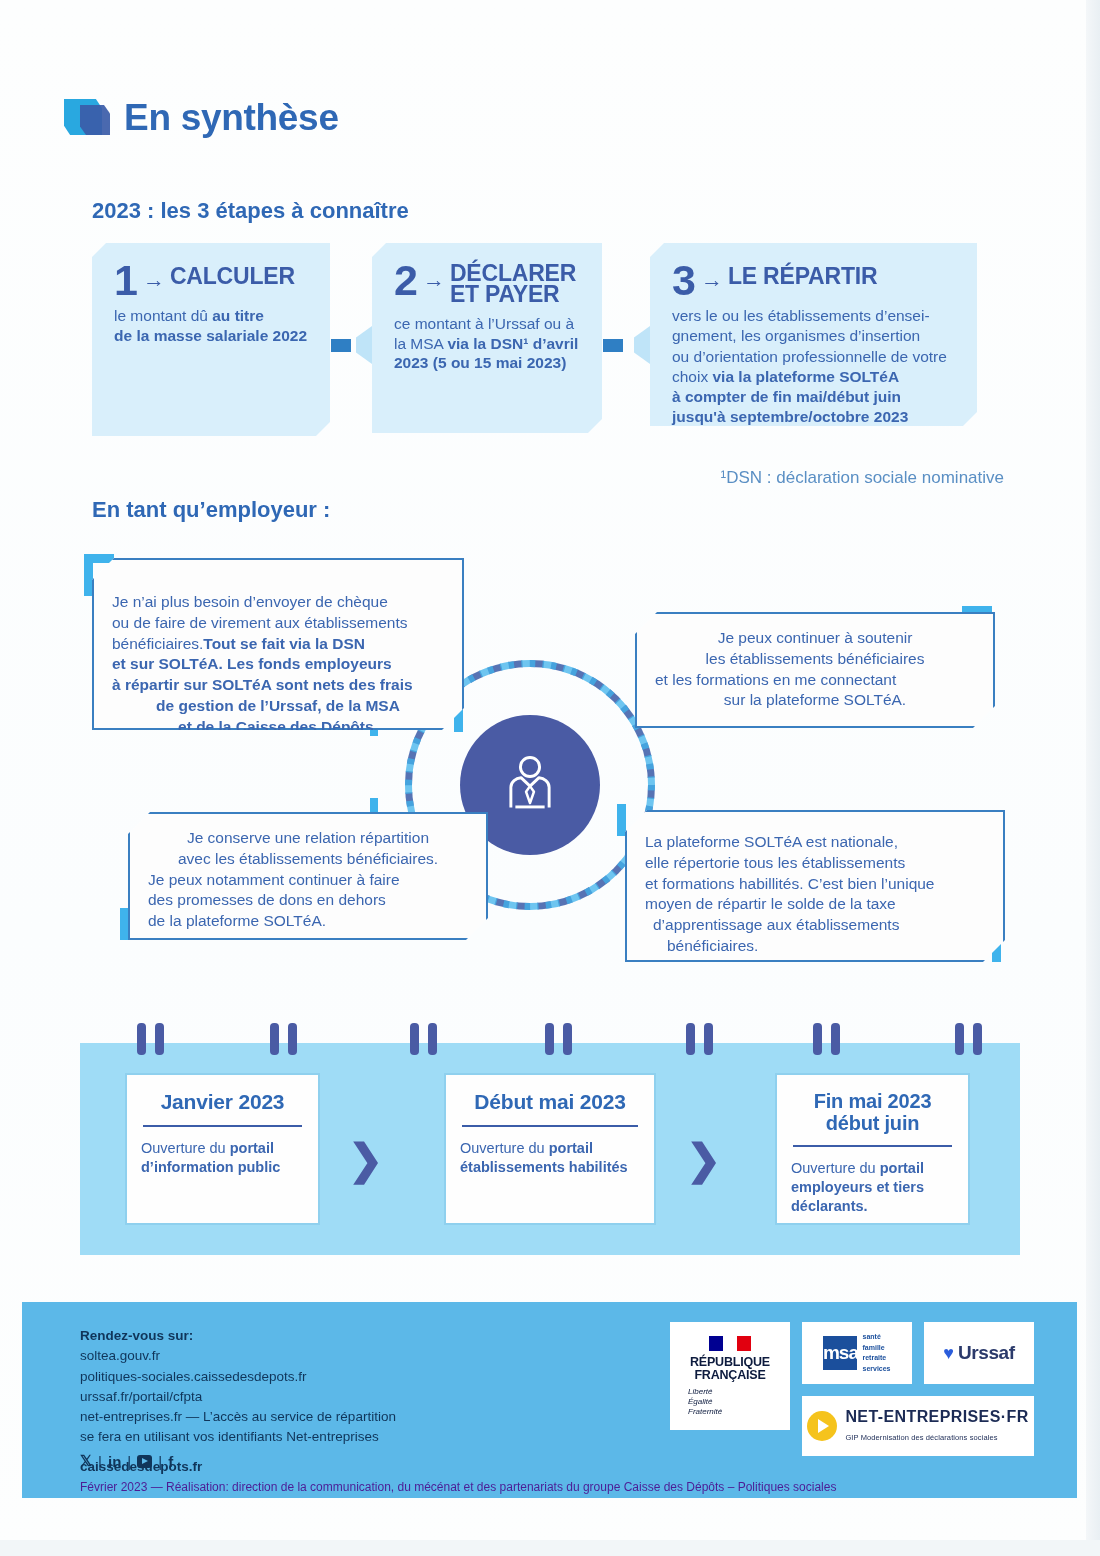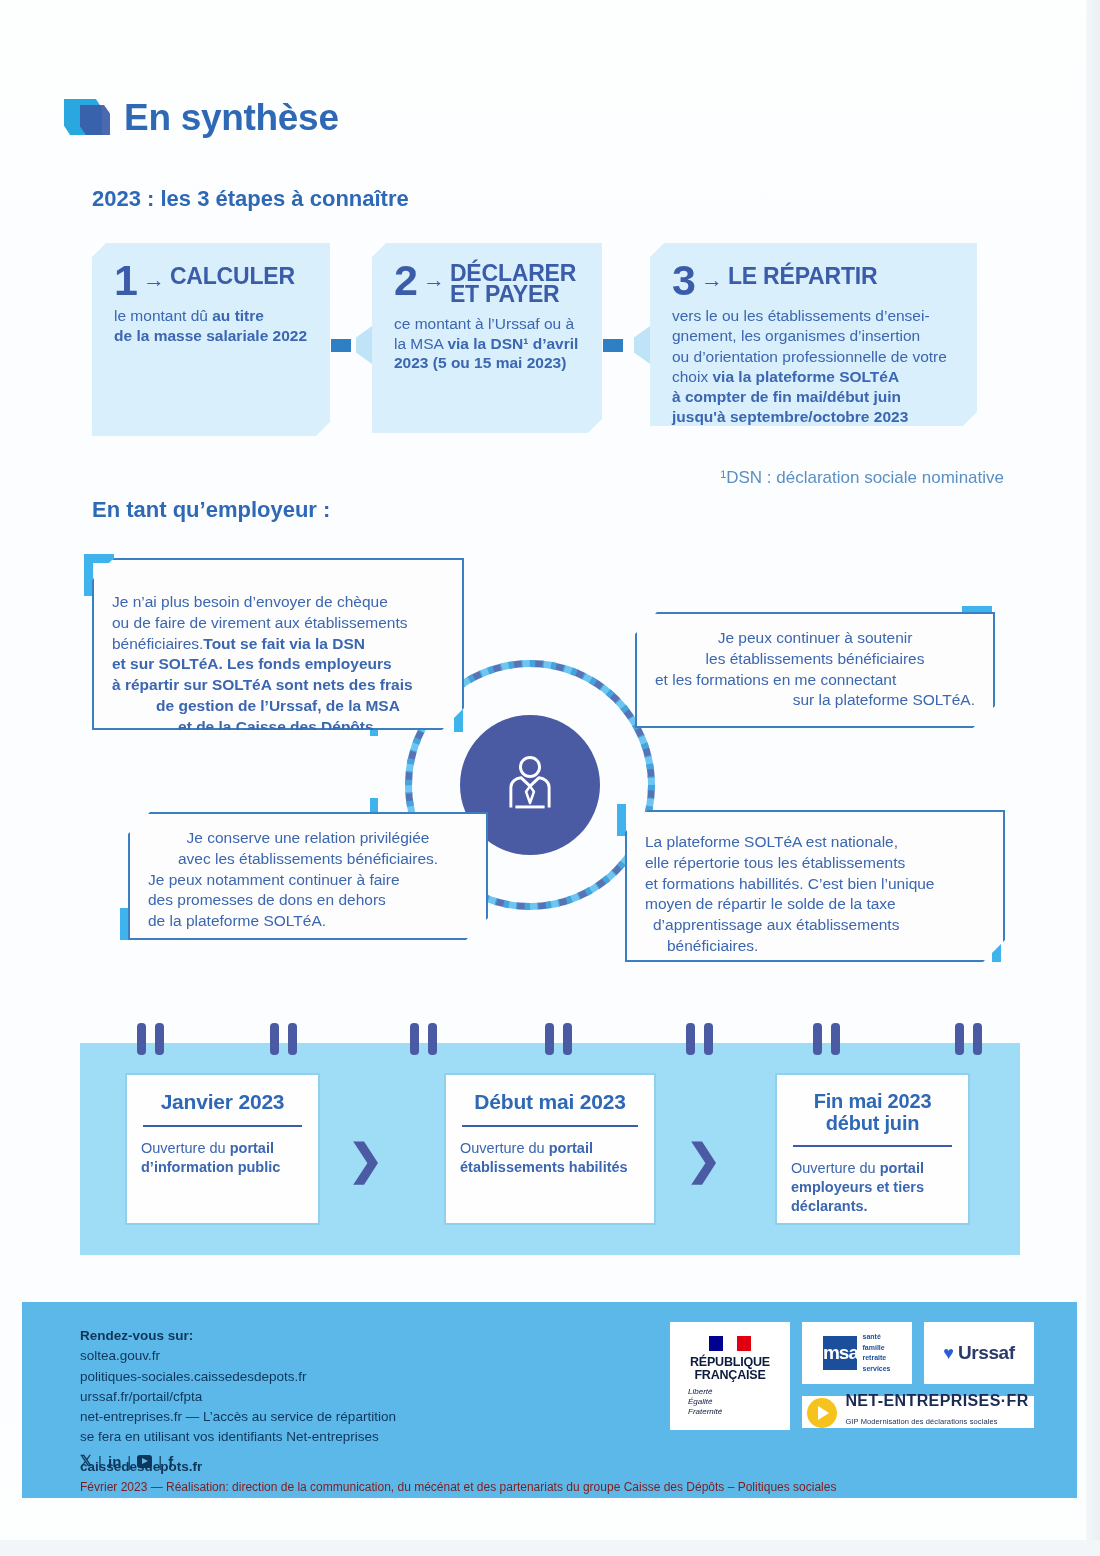--- a/index.html
+++ b/index.html
@@ -45,21 +45,21 @@
     position: absolute; left: 16px; top: 10px; width: 30px; height: 30px;
     background: #3b5ca8;
     clip-path: polygon(0 0, 80% 0, 100% 28%, 100% 100%, 20% 100%, 0 72%);
     opacity: .92;
   }
   .header-title {
     font-size: 37px; font-weight: bold; color: #2f68b5; letter-spacing: -0.3px;
   }
 
   .section-title {
-    position: absolute; left: 92px; top: 186px;
+    position: absolute; left: 92px; top: 198px;
     font-size: 22px; font-weight: bold; color: #2f68b5;
   }
 
   
   .steps { position: absolute; left: 92px; top: 243px; width: 900px; height: 200px; }
 
   .step {
     position: absolute; top: 0;
     background: #d9effb;
     clip-path: polygon(14px 0, 100% 0, 100% calc(100% - 14px), calc(100% - 14px) 100%, 0 100%, 0 14px);
@@ -224,33 +224,33 @@
     font-size: 15px; color: #10355a; font-weight: bold;
   }
   .sep { color: #10355a; font-weight: normal; }
   .sq-yt { display:inline-block; width:15px; height:13px; background:#10355a;
            border-radius:3px; position:relative; }
   .sq-yt::after { content:""; position:absolute; left:5px; top:3px;
            border-left:6px solid #5cb8e8; border-top:3.5px solid transparent;
            border-bottom:3.5px solid transparent; }
   .credit {
     position: absolute; left: 58px; top: 178px;
-    font-size: 12px; color: #7f1d1d;
+    font-size: 12px; color: #4c1d95;
   }
 
   
   .logo-box { position: absolute; background: #ffffff; }
   .lb-rf { left: 648px; top: 20px; width: 120px; height: 108px;
            display:flex; flex-direction:column; align-items:center; justify-content:center; }
   .lb-msa { left: 780px; top: 20px; width: 110px; height: 62px;
            display:flex; align-items:center; justify-content:center; gap:5px; }
   .lb-urssaf { left: 902px; top: 20px; width: 110px; height: 62px;
            display:flex; align-items:center; justify-content:center; gap:4px; }
-  .lb-ne { left: 780px; top: 94px; width: 232px; height: 32px;
-           display:flex; align-items:flex-end; justify-content:center; gap:8px; }
+  .lb-ne { left: 780px; top: 94px; width: 232px; height: 60px;
+           display:flex; align-items:center; justify-content:center; gap:8px; }
 
   .rf-flag { display:flex; width:42px; height:15px; margin-bottom:5px; }
   .rf-flag i { flex:1; display:block; }
   .rf-blue { background:#000091; }
   .rf-white { background:#ffffff; }
   .rf-red { background:#e1000f; }
   .rf-name { font-size: 12.5px; font-weight: bold; color:#0d1b3e;
              line-height:1.08; text-align:center; letter-spacing:-0.2px; }
   .rf-motto { font-size: 8px; font-style: italic; color:#0d1b3e; line-height:1.25;
               margin-top:4px; text-align:left; width:100%; padding-left:18px; }
@@ -385,25 +385,25 @@
     <div class="line" style="text-align:left;"><b>et sur SOLTéA. Les fonds employeurs</b></div>
     <div class="line" style="text-align:left;"><b>à répartir sur SOLTéA sont nets des frais</b></div>
     <div class="line"><b>de gestion de l’Urssaf, de la MSA</b></div>
     <div class="line"><b>et de la Caisse des Dépôts.</b></div>
   </div>
 
   <div class="bubble b2">
     <div class="line">Je peux continuer à soutenir</div>
     <div class="line">les établissements bénéficiaires</div>
     <div class="line" style="text-align:left;">et les formations en me connectant</div>
-    <div class="line" style="text-align:right;">sur la plateforme SOLTéA.</div>
+    <div class="line" style="text-align:center;">sur la plateforme SOLTéA.</div>
   </div>
 
   <div class="bubble b3">
-    <div class="line">Je conserve une relation privilégiée</div>
+    <div class="line">Je conserve une relation répartition</div>
     <div class="line">avec les établissements bénéficiaires.</div>
     <div class="line" style="text-align:left;">Je peux notamment continuer à faire</div>
     <div class="line" style="text-align:left;">des promesses de dons en dehors</div>
     <div class="line" style="text-align:left;">de la plateforme SOLTéA.</div>
   </div>
 
   <div class="bubble b4">
     <div class="line">La plateforme SOLTéA est nationale,</div>
     <div class="line">elle répertorie tous les établissements</div>
     <div class="line">et formations habillités. C’est bien l’unique</div>

